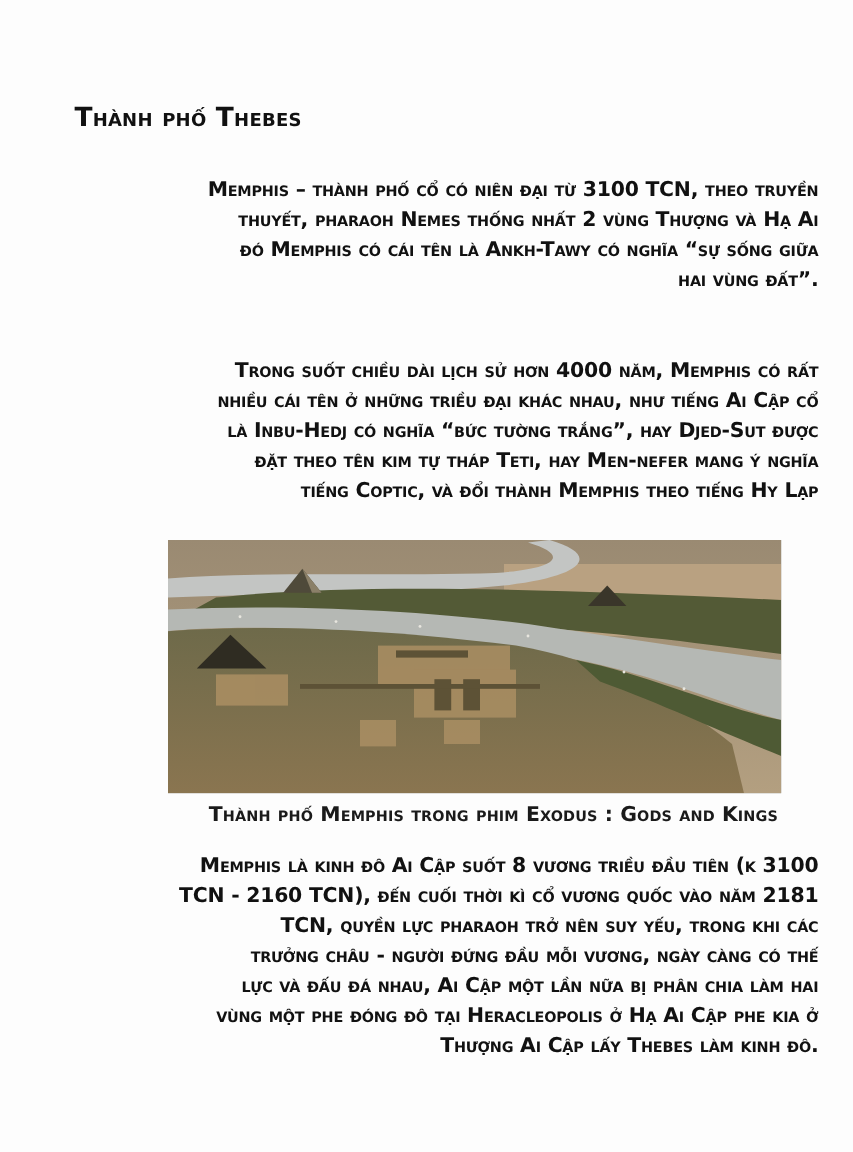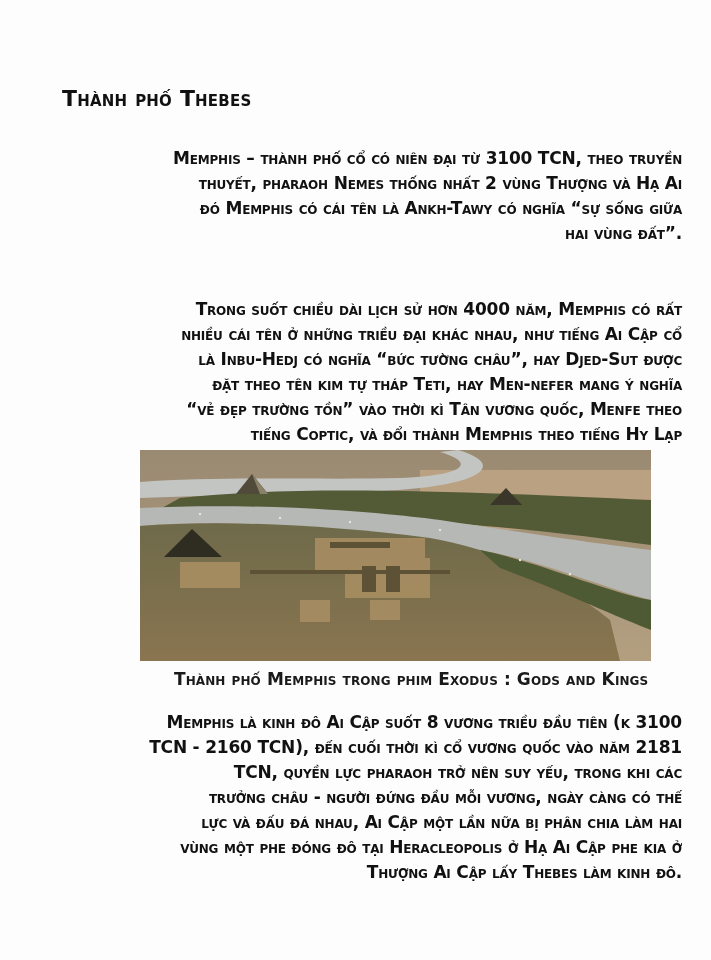--- a/index.html
+++ b/index.html
@@ -30,23 +30,22 @@
   <div class="para p1">
     <span class="ln">Memphis – thành phố cổ có niên đại từ 3100 TCN, theo truyền</span>
     <span class="ln">thuyết, pharaoh Nemes thống nhất 2 vùng Thượng và Hạ Ai</span>
     <span class="ln">đó Memphis có cái tên là Ankh-Tawy có nghĩa “sự sống giữa</span>
     <span class="ln">hai vùng đất”.</span>
   </div>
 
   <div class="para p2">
     <span class="ln">Trong suốt chiều dài lịch sử hơn 4000 năm, Memphis có rất</span>
     <span class="ln">nhiều cái tên ở những triều đại khác nhau, như tiếng Ai Cập cổ</span>
-    <span class="ln">là Inbu-Hedj có nghĩa “bức tường châu”, hay Djed-Sut được</span>
+    <span class="ln">là Inbu-Hedj có nghĩa “bức tường trắng”, hay Djed-Sut được</span>
     <span class="ln">đặt theo tên kim tự tháp Teti, hay Men-nefer mang ý nghĩa</span>
-    <span class="ln">“vẻ đẹp trường tồn” vào thời kì Tân vương quốc, Menfe theo</span>
     <span class="ln">tiếng Coptic, và đổi thành Memphis theo tiếng Hy Lạp</span>
   </div>
 
   <div class="figure" title="Aerial view of ancient Memphis city along the Nile with pyramids">
     <svg width="511" height="211" viewBox="0 0 511 211" xmlns="http://www.w3.org/2000/svg">
       <defs>
         <linearGradient id="sky" x1="0" y1="0" x2="0" y2="1">
           <stop offset="0" stop-color="#9a8a72"></stop>
           <stop offset="1" stop-color="#b39f80"></stop>
         </linearGradient>

